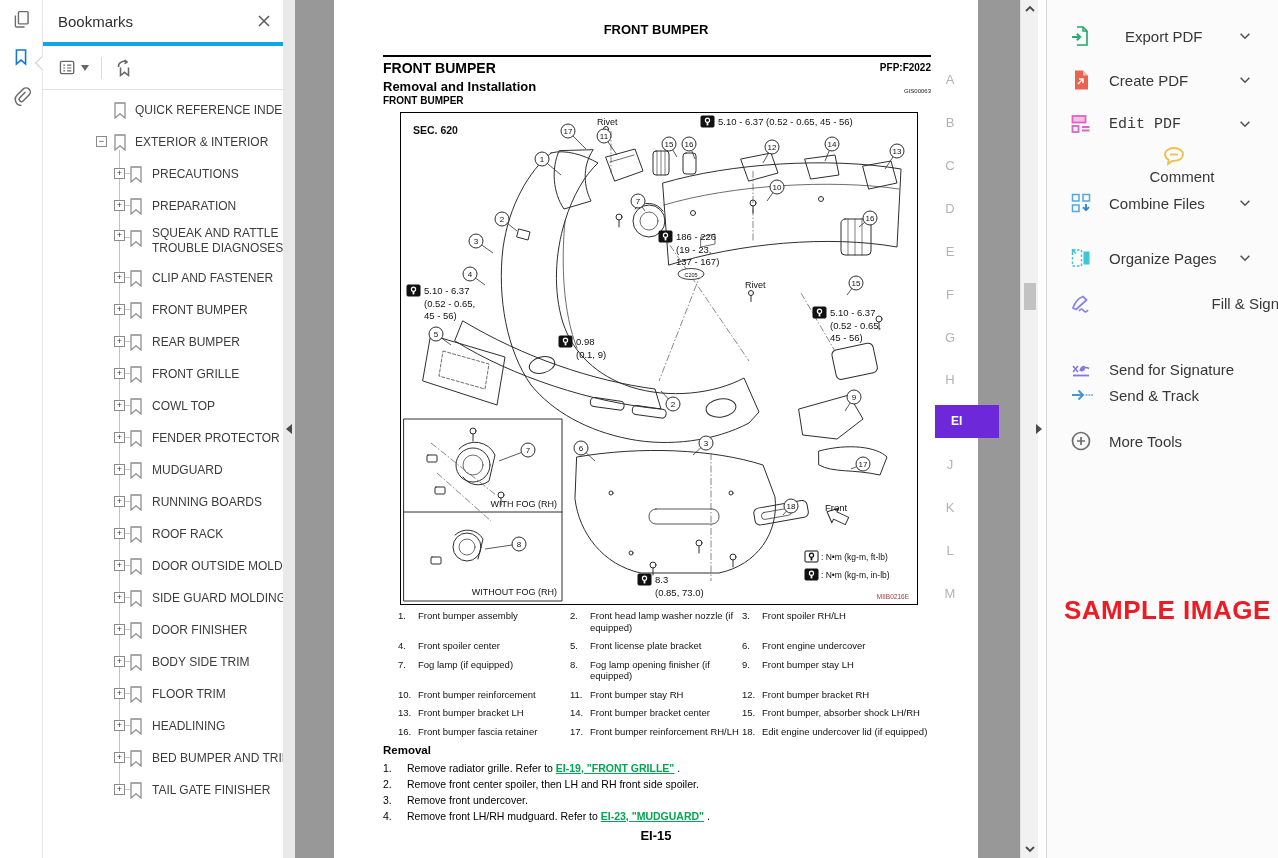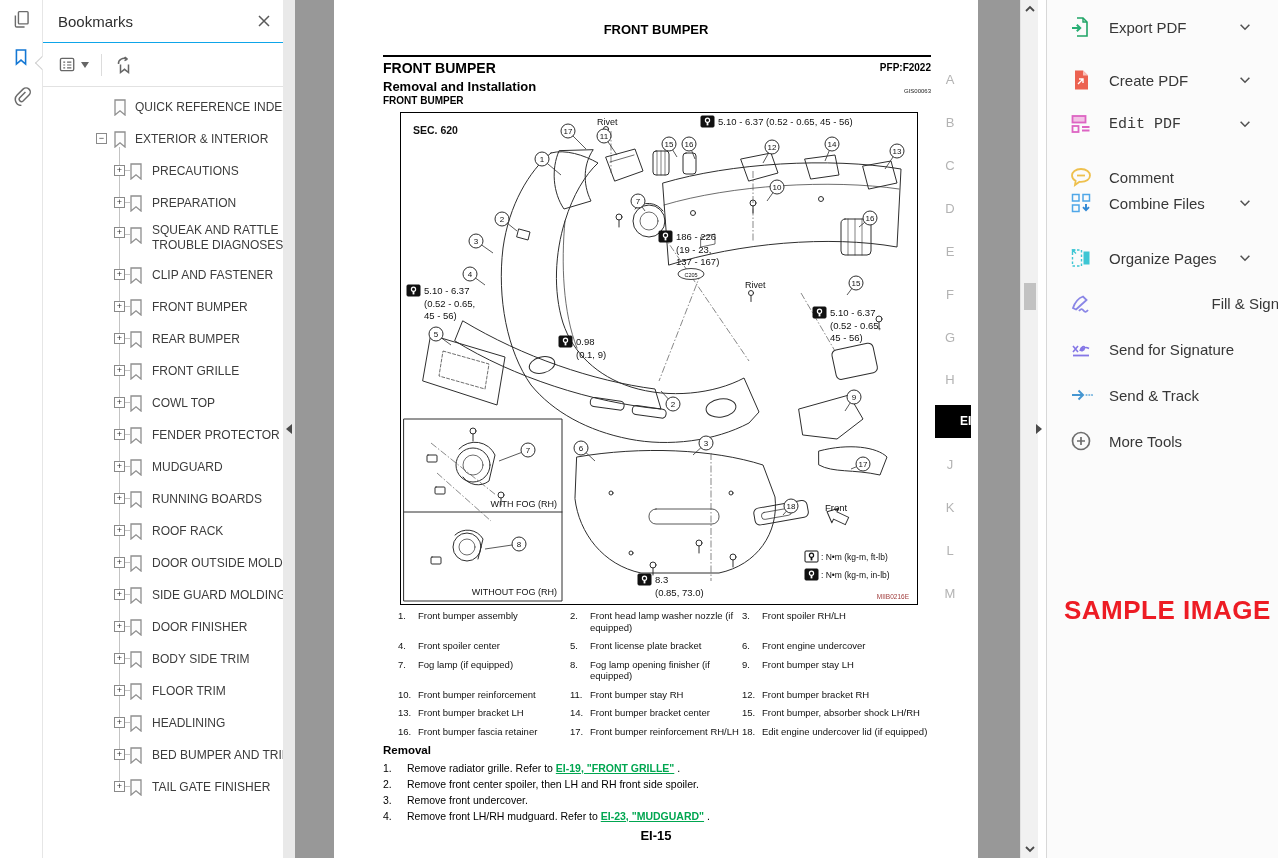--- a/index.html
+++ b/index.html
@@ -9,21 +9,21 @@
 
   
   #left-rail{left:0;top:0;width:42px;height:858px;background:#fff;border-right:1px solid #e6e6e6;}
   .rail-btn{width:42px;height:38px;display:flex;align-items:center;justify-content:center;cursor:pointer;}
   .rail-notch{position:absolute;left:37px;top:58px;width:9px;height:9px;background:#fff;
               border-left:1px solid #cfcfcf;border-bottom:1px solid #cfcfcf;transform:rotate(45deg);}
 
   
   #bm-panel{left:43px;top:0;width:240px;height:858px;background:#fff;}
   .bm-header{height:42px;display:flex;align-items:center;justify-content:space-between;
-             padding:0 12px 0 15px;border-bottom:1px solid #0ea5e9;}
+             padding:0 12px 0 15px;border-bottom:4px solid #0ea5e9;}
   .bm-title{font-size:15px;color:#2f2f2f;}
   .bm-toolbar{height:43px;display:flex;align-items:center;padding-left:16px;border-bottom:1px solid #e2e2e2;}
   .bm-sep{width:1px;height:22px;background:#dcdcdc;margin:0 12px;}
   #bm-tree{position:relative;padding-top:4px;}
   .tree-line{position:absolute;left:76px;width:1px;background:#c3c3c3;z-index:0;}
   .bm-row{position:relative;height:32px;cursor:pointer;}
   .bm-row.two{height:40px;}
   .expander{position:absolute;top:10px;width:11px;height:11px;box-sizing:border-box;border:1px solid #8a8a8a;
             background:#fff;color:#333;font-size:9px;line-height:9px;text-align:center;z-index:2;}
   .bm-row.lv0 .expander{left:53px;}
@@ -63,22 +63,22 @@
   .part-num{width:20px;flex:none;}
   .part-lbl{flex:1;}
   #removal{position:absolute;left:49px;top:744px;width:556px;}
   .rem-head{font-size:11.5px;font-weight:bold;margin-bottom:4px;}
   .rem-step{display:flex;font-size:10.5px;line-height:16px;}
   .rem-num{width:24px;flex:none;}
   .green-link{color:#00a650;text-decoration:underline;font-weight:bold;cursor:pointer;}
   .page-num{position:absolute;left:0;top:828px;width:644px;text-align:center;font-size:13px;font-weight:bold;}
 
   .letter{position:absolute;left:645px;width:20px;text-align:center;font-size:13px;color:#b3b3b3;cursor:pointer;}
-  .ei-tab{position:absolute;left:640px;width:36px;height:33px;background:#000000;color:#fff;font-size:12px;
-          font-weight:bold;line-height:33px;padding-left:25px;box-sizing:border-box;cursor:pointer;}
+  .ei-tab{position:absolute;left:640px;width:64px;height:33px;background:#6d28d9;color:#fff;font-size:12px;
+          font-weight:bold;line-height:33px;padding-left:16px;box-sizing:border-box;cursor:pointer;}
 
   
   #doc-scroll{left:1020px;top:0;width:18px;height:858px;background:#f1f1f1;border-left:1px solid #e3e3e3;box-sizing:border-box;}
   .scroll-thumb{position:absolute;left:3px;top:283px;width:12px;height:27px;background:#c2c2c2;}
   .scroll-arrow{position:absolute;left:3px;width:12px;height:12px;color:#4a4a4a;}
 
   
   #right-panel{left:1046px;top:0;width:232px;height:858px;background:#fbfbfb;border-left:1px solid #d8d8d8;box-sizing:border-box;}
   .tool-row{position:absolute;left:0;height:34px;width:232px;display:flex;align-items:center;
             padding-left:22px;box-sizing:border-box;cursor:pointer;}
@@ -714,21 +714,21 @@
   <div class="scroll-thumb"></div>
   <svg class="scroll-arrow" style="top:843px;" viewBox="0 0 12 12" fill="none" stroke="#4a4a4a" stroke-width="1.8">
       <path d="M2,4 L6,8 L10,4"></path>
     </svg>
 </div>
 
 <div class="tri-right abs" style="left:1036px;top:424px;"></div>
 
 <div id="right-panel" class="abs">
   <div id="tools">
-      <div class="tool-row" style="top: 10px;">
+      <div class="tool-row" style="top: 19px; gap: 16px;">
     <span class="tool-icon">
           <svg viewBox="0 0 24 24" width="24" height="24">
             <path d="M8,3 h6 l4,4 v14 h-10" fill="none" stroke="#21a567" stroke-width="1.6"></path>
             <path d="M14,3 v4 h4" fill="none" stroke="#21a567" stroke-width="1.4"></path>
             <path d="M3,13 h8 M7.8,9.8 l3.4,3.2 -3.4,3.2" fill="none" stroke="#27ae74" stroke-width="2"></path>
           </svg>
         </span>
     <span class="tool-label">Export PDF</span>
     <span class="tool-chev" style="display: block;">
       <svg viewBox="0 0 16 16" width="14" height="14" fill="none" stroke="#525252" stroke-width="1.8">
@@ -759,21 +759,21 @@
             <path d="M13,15 h7.5 M13,18.5 h7.5"></path>
           </svg>
         </span>
     <span class="tool-label">Edit PDF</span>
     <span class="tool-chev" style="display: block;">
       <svg viewBox="0 0 16 16" width="14" height="14" fill="none" stroke="#525252" stroke-width="1.8">
         <path d="M3,5.5 l5,5 5,-5"></path>
       </svg>
     </span>
   </div>
-      <div class="tool-row" style="top: 160px;">
+      <div class="tool-row" style="top: 144px; flex-direction: column;">
     <span class="tool-icon">
           <svg viewBox="0 0 24 24" width="24" height="24">
             <path d="M12,4 C6.5,4 3,7 3,10.5 c0,2.2 1.4,4.1 3.6,5.3 L6,20 l4.5,-3.2 c0.5,0.05 1,0.08 1.5,0.08 5.5,0 9,-3 9,-6.4 C21,7 17.5,4 12,4 z" fill="none" stroke="#eec04d" stroke-width="1.8"></path>
             <path d="M8,10.5 h8" stroke="#eec04d" stroke-width="1.8"></path>
           </svg>
         </span>
     <span class="tool-label">Comment</span>
 
   </div>
       <div class="tool-row" style="top: 186px;">
@@ -810,21 +810,21 @@
       <div class="tool-row" style="top: 286px; justify-content: space-between;">
     <span class="tool-icon">
           <svg viewBox="0 0 24 24" width="24" height="24" fill="none" stroke="#8a86e6" stroke-width="1.8">
             <path d="M4,17 C6,11 10,7 14,5.5 l3.5,3.5 C14,12 10,16 7,18.5 z"></path>
             <path d="M10,20 q2.5,-3.5 4.5,-0.5 q2,3 4.5,-0.5"></path>
           </svg>
         </span>
     <span class="tool-label">Fill &amp; Sign</span>
 
   </div>
-      <div class="tool-row" style="top: 332px;">
+      <div class="tool-row" style="top: 352px;">
     <span class="tool-icon">
           <svg viewBox="0 0 24 24" width="24" height="24" fill="none" stroke="#8577e6" stroke-width="1.6">
             <path d="M4,9 l5,6 M9,9 l-5,6"></path>
             <path d="M11,14 c1,-4.5 5,-6 4.5,-3 c-0.5,2.5 -4,4 -2.5,1.5 c1.5,-2 4.5,-2.5 7,-1"></path>
             <path d="M4,18.5 h16" stroke-width="1.8"></path>
           </svg>
         </span>
     <span class="tool-label">Send for Signature</span>
 
   </div>

